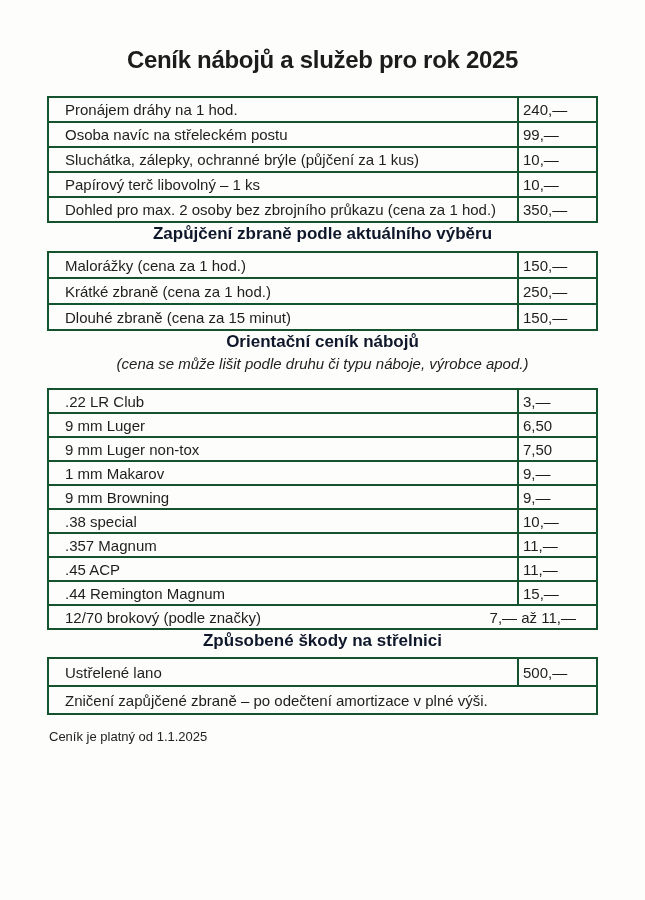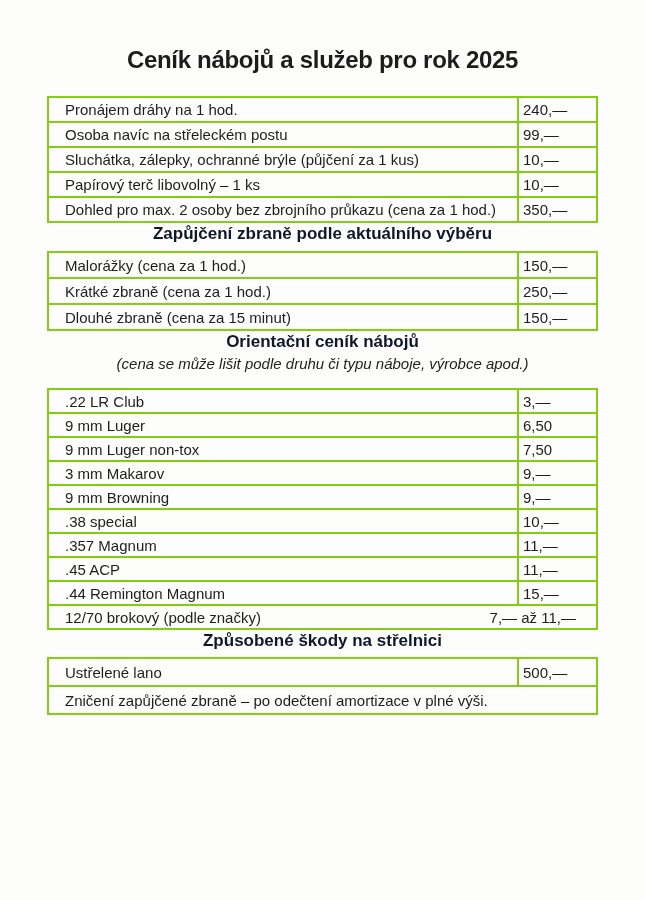--- a/index.html
+++ b/index.html
@@ -47,21 +47,21 @@
     text-align: center;
     color: #1e1e1e;
     font-style: italic;
   }
   table.price-table {
     border-collapse: collapse;
     width: 551px;
     table-layout: fixed;
   }
   table.price-table, table.price-table td {
-    border: 2px solid #84cc16;
+    border: 2px solid #14532d;
   }
   table.price-table td {
     font-size: 15px;
     color: #1e1e1e;
     line-height: 19px;
     vertical-align: middle;
   }
   .cell-label {
     padding: 1px 8px 1px 16px;
     white-space: nowrap;
@@ -166,21 +166,21 @@
           </tr>
           <tr>
             <td class="cell-label">9 mm Luger</td>
             <td class="cell-price">6,50</td>
           </tr>
           <tr>
             <td class="cell-label">9 mm Luger non-tox</td>
             <td class="cell-price">7,50</td>
           </tr>
           <tr>
-            <td class="cell-label">3 mm Makarov</td>
+            <td class="cell-label">1 mm Makarov</td>
             <td class="cell-price">9,—</td>
           </tr>
           <tr>
             <td class="cell-label">9 mm Browning</td>
             <td class="cell-price">9,—</td>
           </tr>
           <tr>
             <td class="cell-label">.38 special</td>
             <td class="cell-price">10,—</td>
           </tr>
@@ -214,15 +214,16 @@
             <td class="cell-price">500,—</td>
           </tr>
           <tr>
             <td colspan="2" class="cell-full">
               <span class="row-label">Zničení zapůjčené zbraně – po odečtení amortizace v plné výši.</span>
             </td>
           </tr>
         </tbody>
     </table>
 
+    <div class="footer-note">Ceník je platný od 1.1.2025</div>
 
   </div>
 </div>
 
 </body></html>

